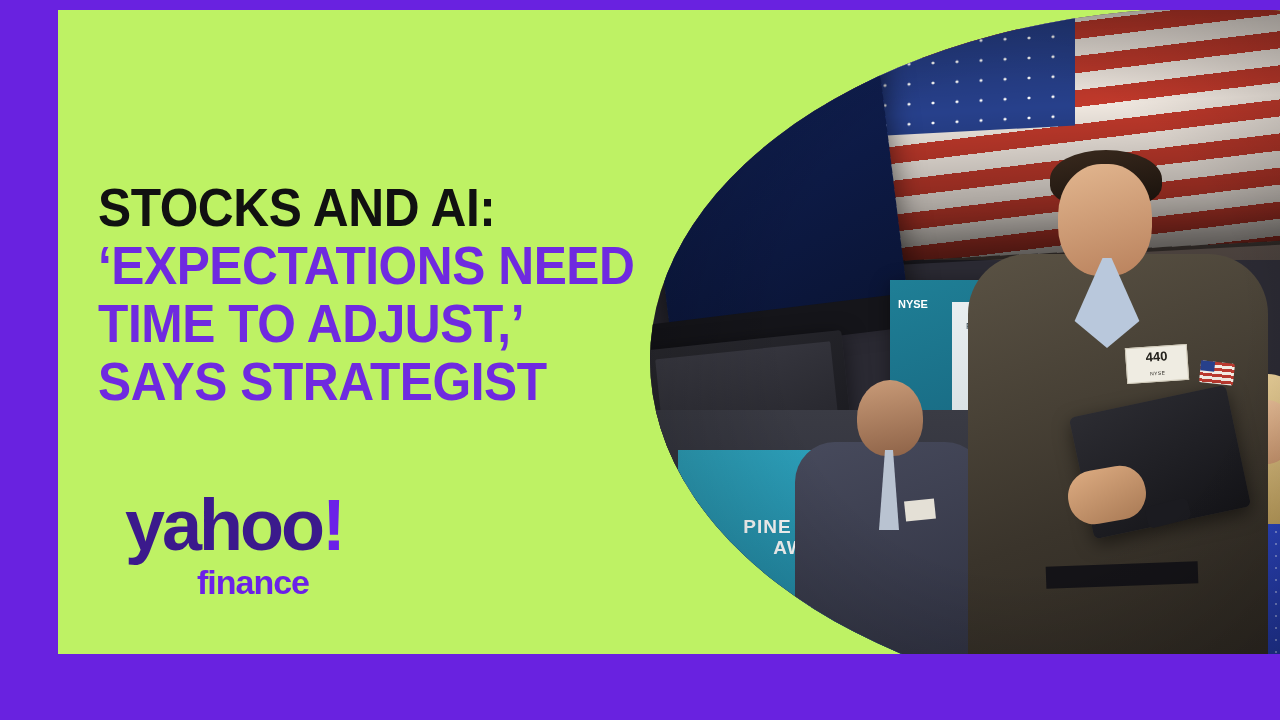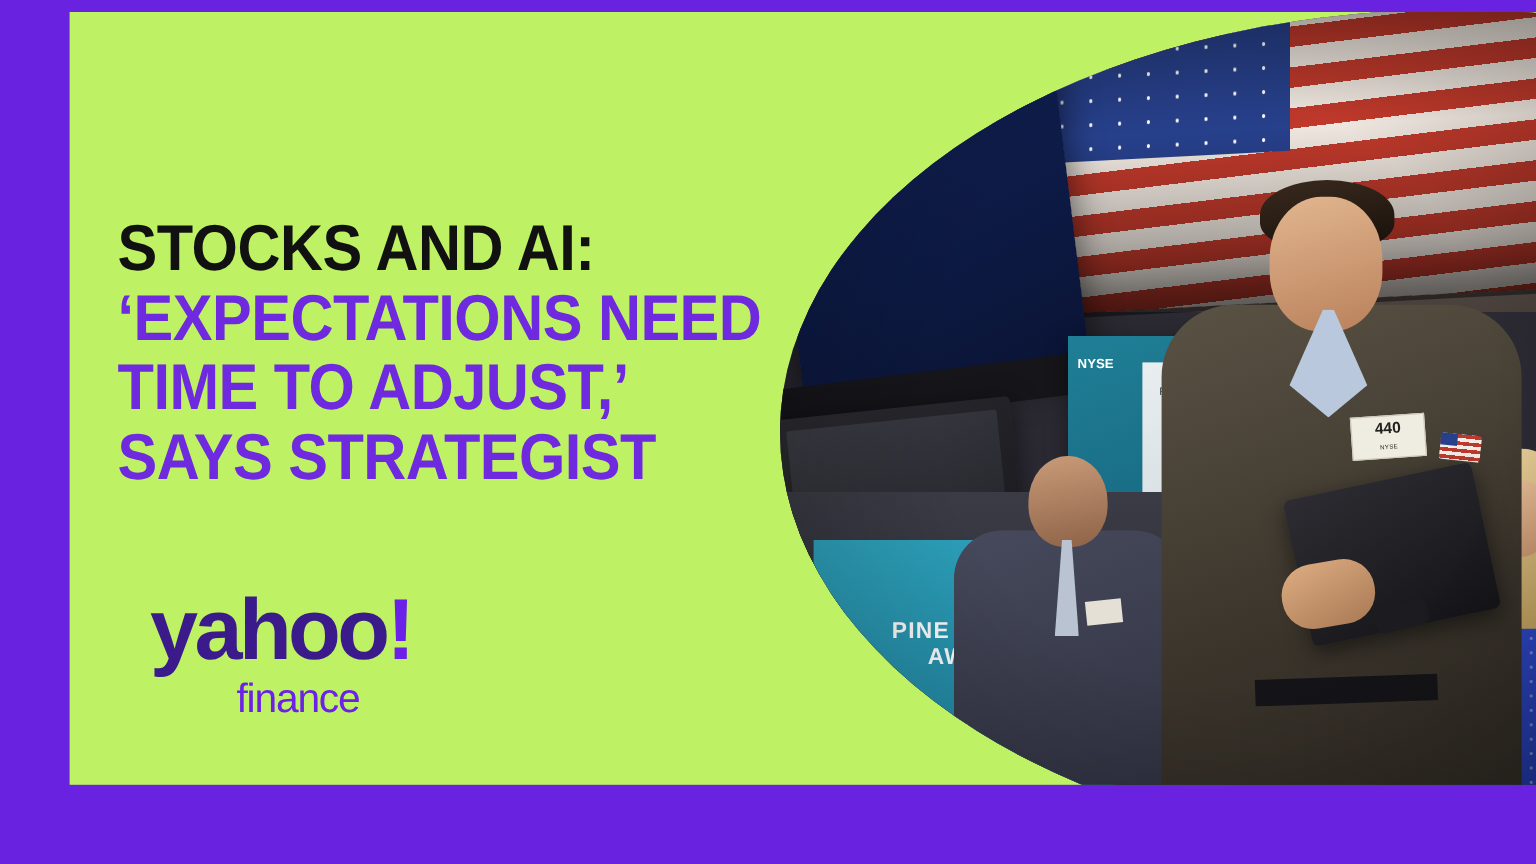--- a/index.html
+++ b/index.html
@@ -84,21 +84,21 @@
   .logo-bang {
     color: #6b21e8;
     font-size: 72px;
     font-weight: 700;
   }
   .logo-finance {
     display: block;
     margin-top: 6px;
     margin-left: 72px;
     font-family: "Liberation Sans", sans-serif;
-    font-weight: 400;
+    font-weight: 700;
     font-size: 34px;
     color: #6b21e8;
     letter-spacing: -1px;
   }
 
   
   .photo {
     position: absolute;
     right: 0;
     top: 0;

